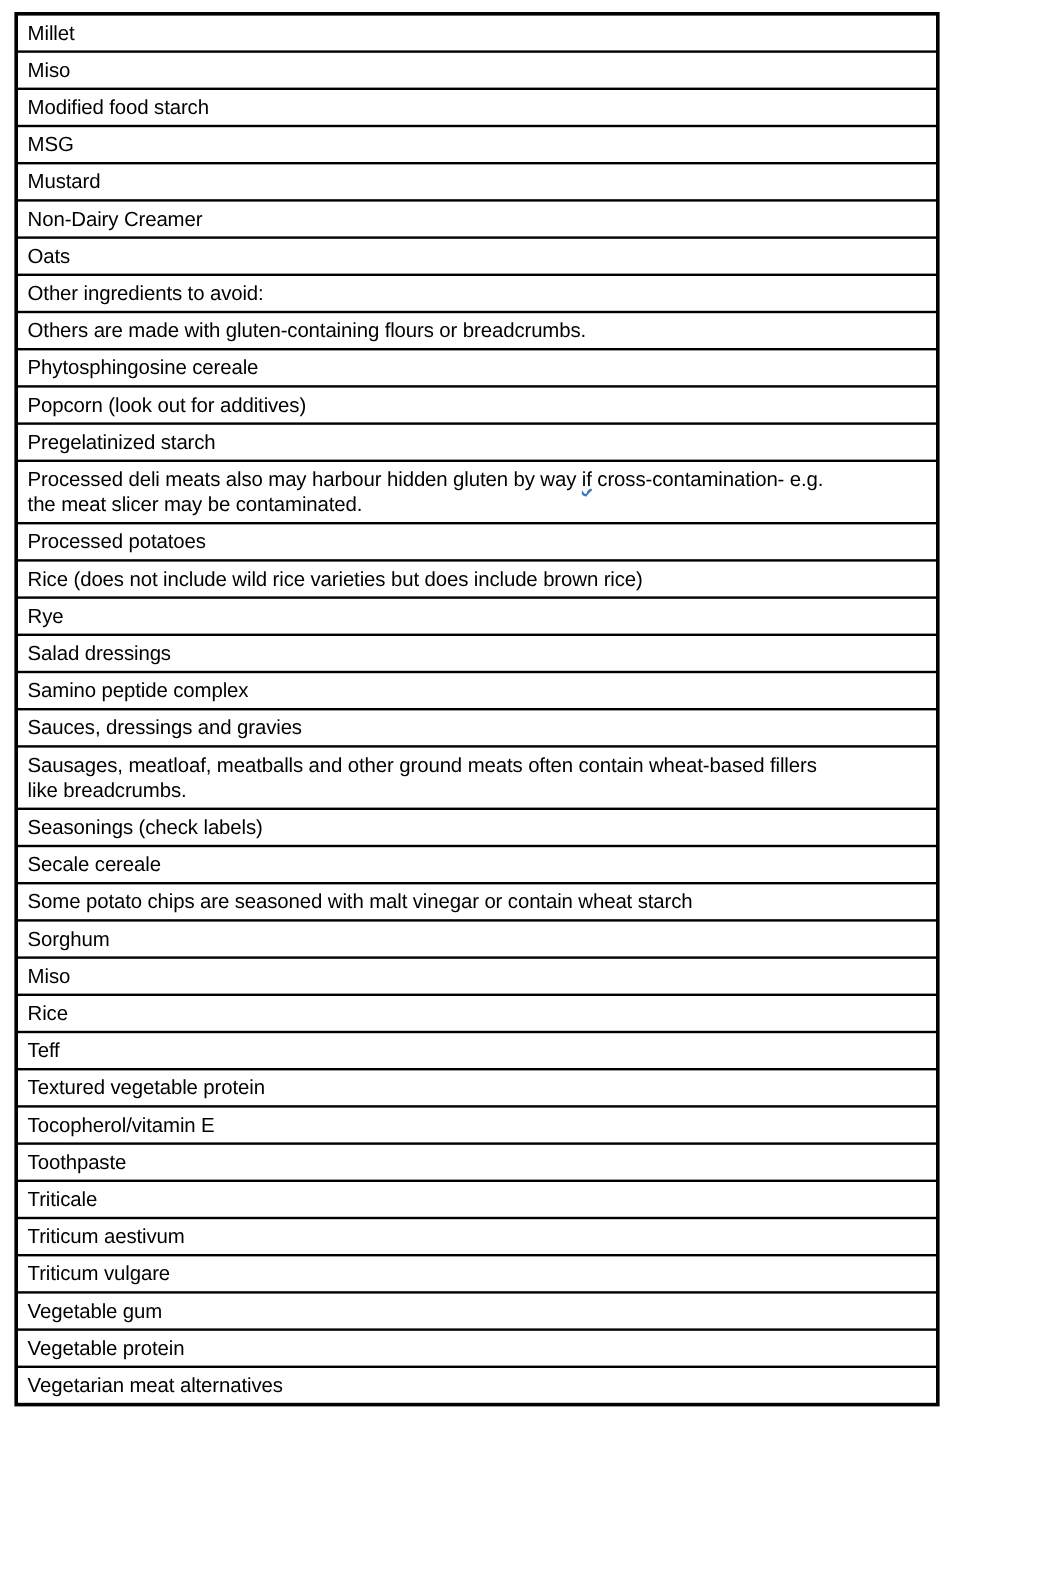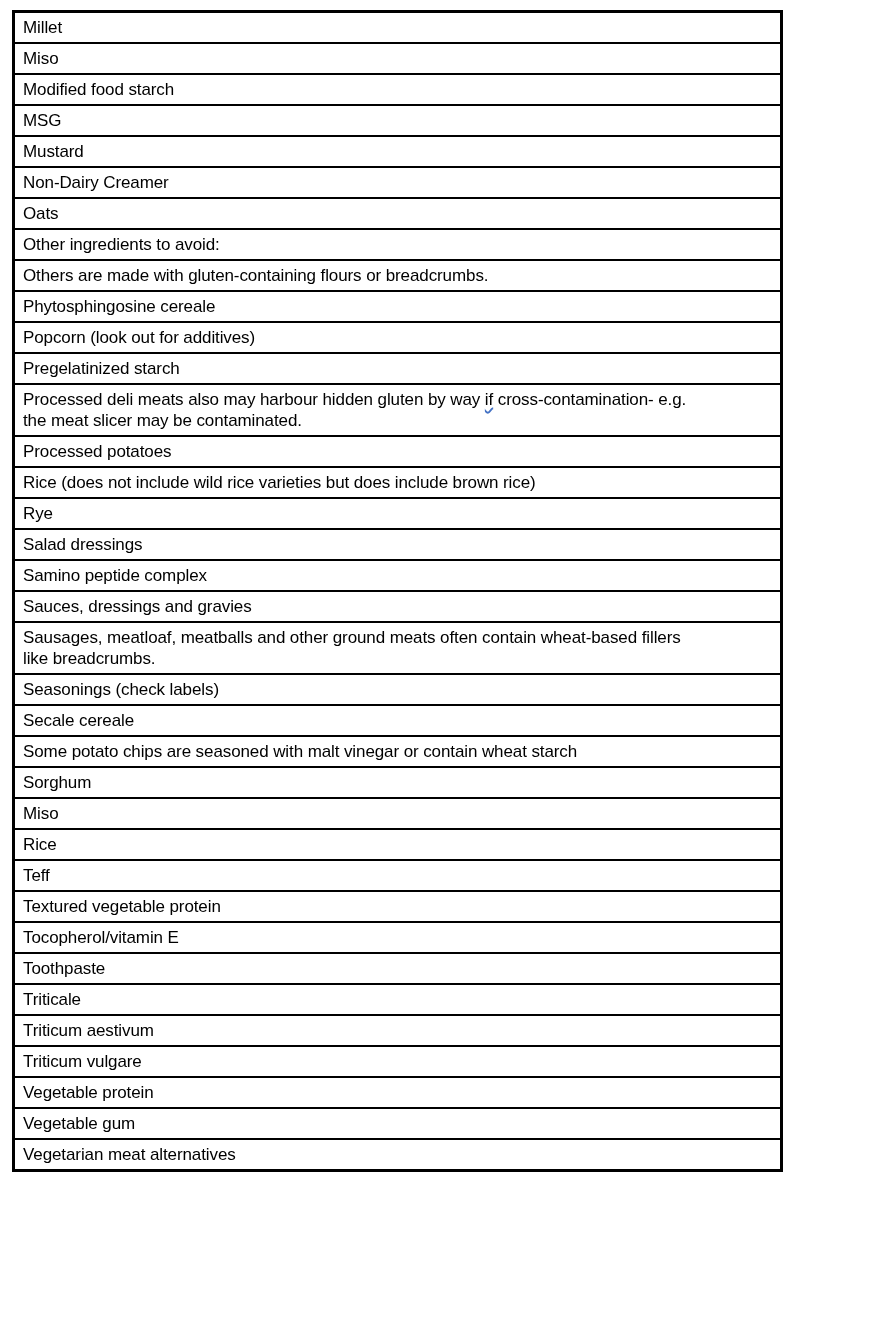--- a/index.html
+++ b/index.html
@@ -144,21 +144,21 @@
     <div class="row">
       <span class="line">Triticale</span>
     </div>
     <div class="row">
       <span class="line">Triticum aestivum</span>
     </div>
     <div class="row">
       <span class="line">Triticum vulgare</span>
     </div>
     <div class="row">
-      <span class="line">Vegetable protein</span>
+      <span class="line">Vegetable gum</span>
     </div>
     <div class="row">
-      <span class="line">Vegetable gum</span>
+      <span class="line">Vegetable protein</span>
     </div>
     <div class="row">
       <span class="line">Vegetarian meat alternatives</span>
     </div>
   </div>
 
 </body></html>

